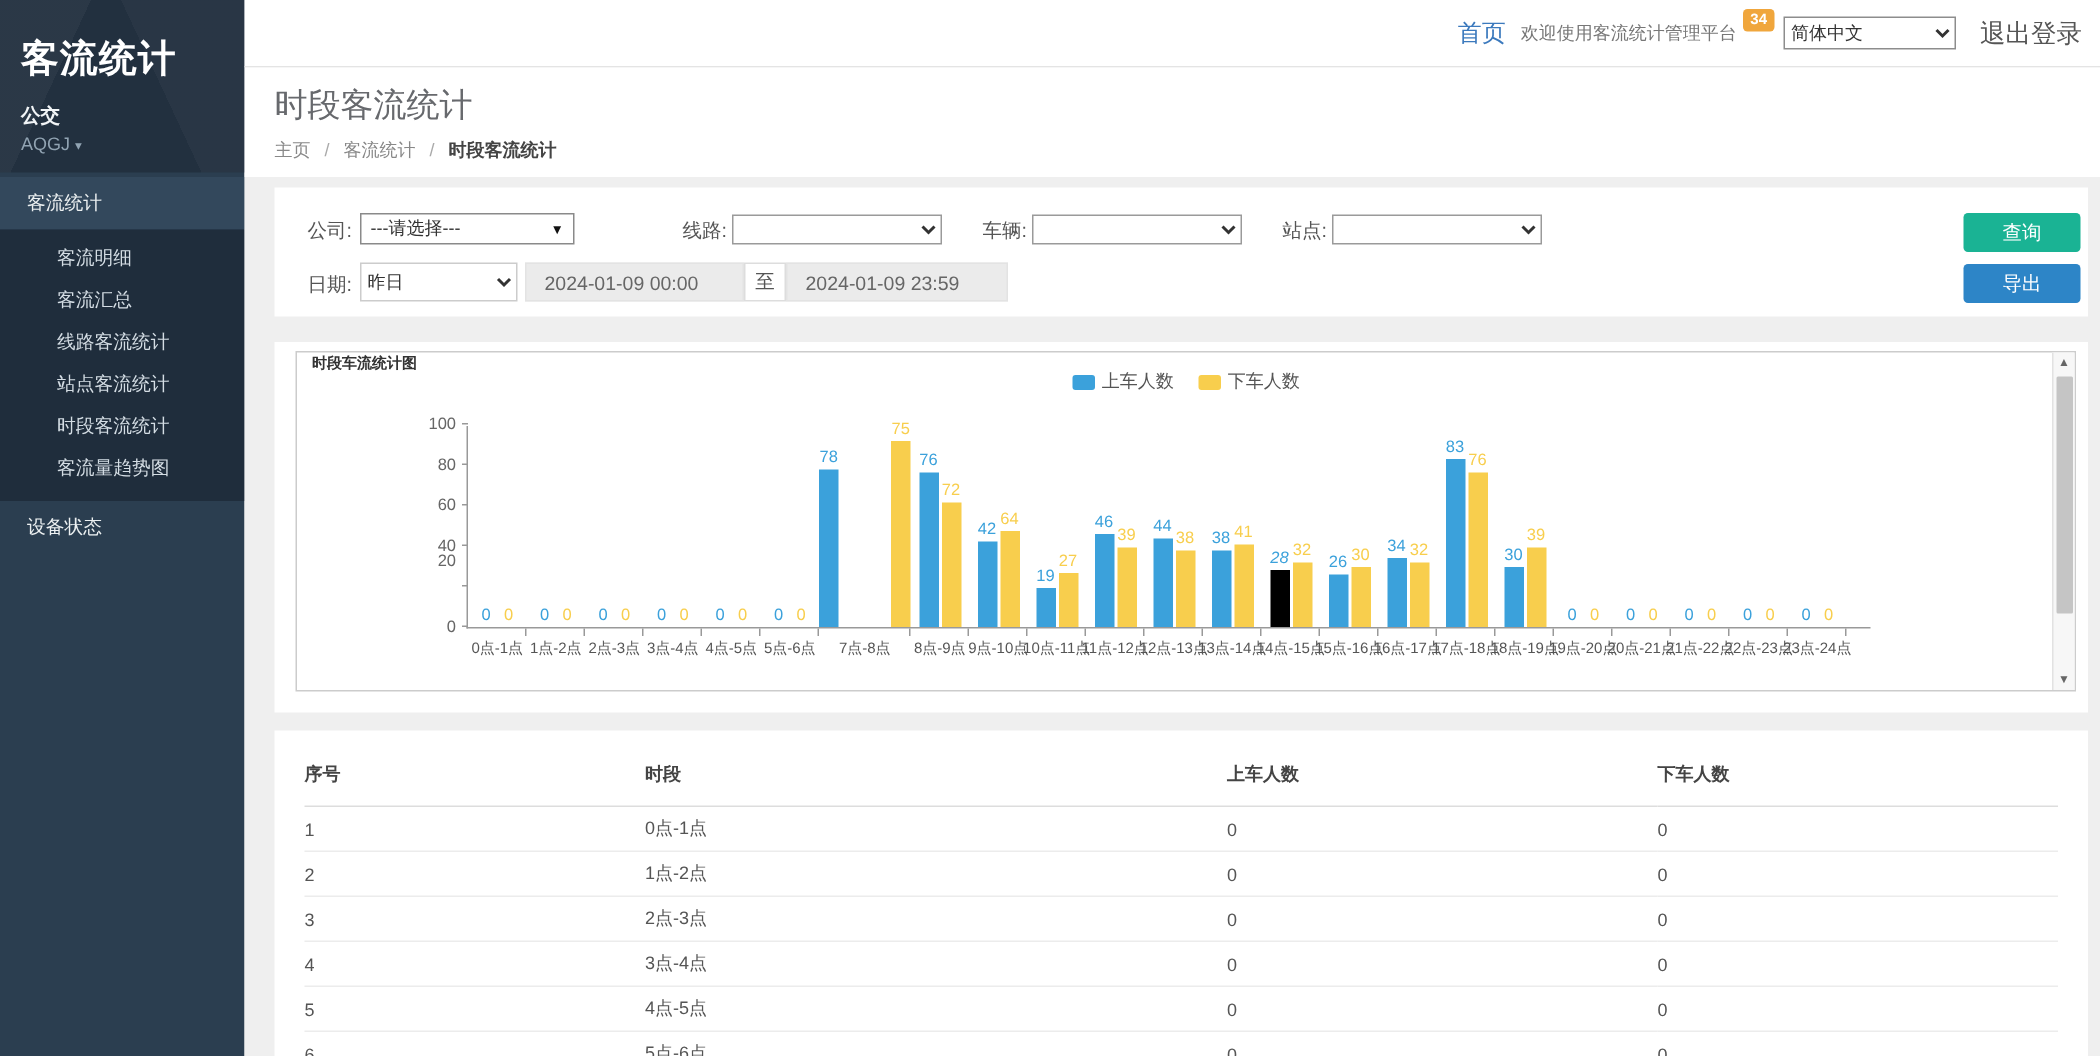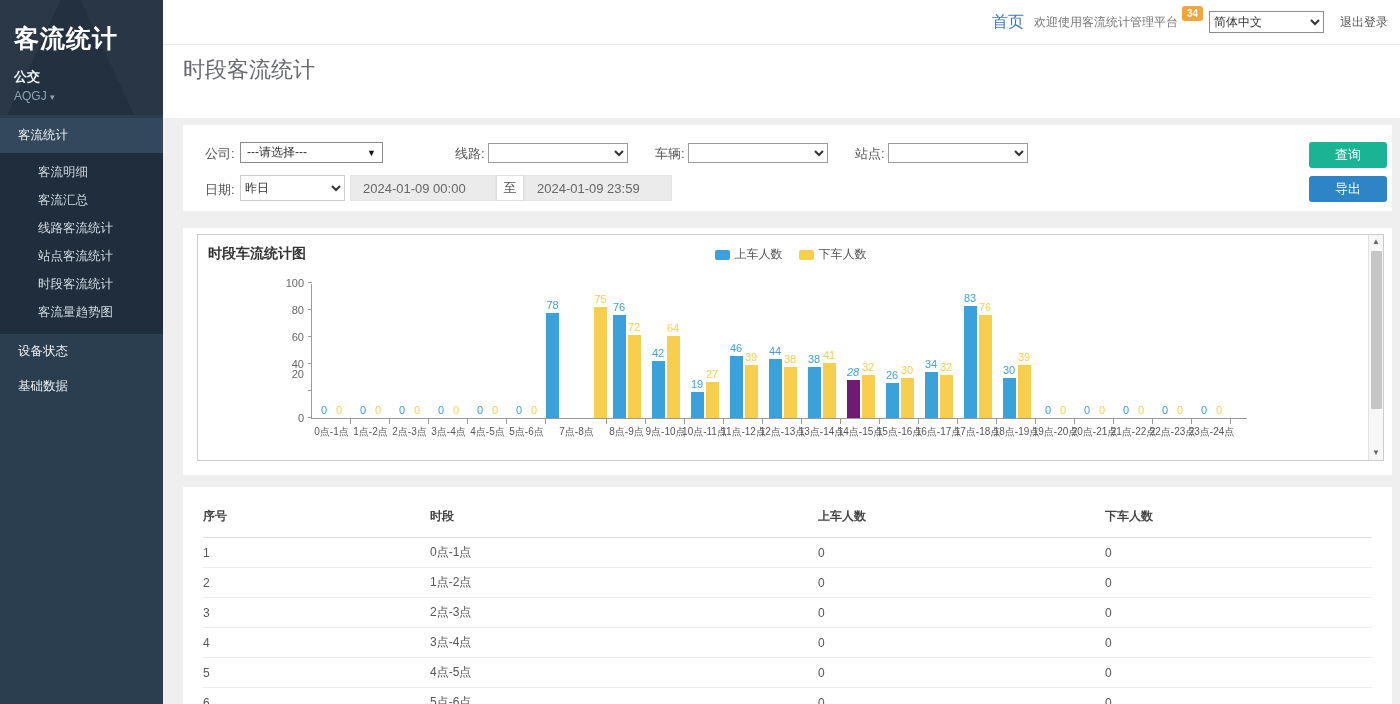--- a/index.html
+++ b/index.html
@@ -25,21 +25,21 @@
   .submenu { background:#1f2d3c; padding:5px 0 8px 0; }
   .submenu a { display:block; color:#d4dde4; font-size:12.5px; padding:5.5px 0 5.5px 38px; text-decoration:none; cursor:pointer; }
 
   
   .topbar { height:45px; background:#fff; border-bottom:1px solid #e4e4e4; display:flex; align-items:center; justify-content:flex-end; padding-right:10px; flex:none; }
   .topbar .home { color:#3b79bd; font-size:16px; margin-right:10px; text-decoration:none; cursor:pointer; }
   .topbar .welcome { color:#777; font-size:12px; }
   .topbar .badge { display:inline-block; background:#f0a63c; color:#fff; font-size:10px; font-weight:bold;
     padding:2px 5px; border-radius:3px; transform:translateY(-9px); margin:0 6px 0 4px; }
   .topbar select { width:115px; height:22px; font-size:12px; color:#333; border:1px solid #8d8d8d; background:#fff; margin-right:16px; }
-  .topbar .logout { color:#555; font-size:12px; text-decoration:none; cursor:pointer; margin-right:2px; }
+  .topbar .logout { color:#555; font-size:17px; text-decoration:none; cursor:pointer; margin-right:2px; }
 
   
   .pagehead { height:73px; background:#fff; padding:10px 0 0 20px; flex:none; }
   .page-title { font-size:22px; color:#67696d; font-weight:normal; }
   .breadcrumb { margin-top:7px; font-size:12px; color:#888; }
   .breadcrumb .sep { margin:0 6px; color:#aaa; }
   .breadcrumb .current { color:#444; font-weight:bold; }
   .breadcrumb a { color:#888; text-decoration:none; cursor:pointer; }
 
   
@@ -58,21 +58,21 @@
   .date-sep { position:absolute; height:26px; width:28px; background:#fff; border:1px solid #ddd; color:#555; font-size:13px;
     display:flex; align-items:center; justify-content:center; }
   .btn { position:absolute; left:1126px; width:78px; height:26px; border:none; border-radius:3px; color:#fff; font-size:13px;
     font-family:inherit; cursor:pointer; }
   .btn-query { top:17px; background:#1ab394; }
   .btn-export { top:51px; background:#2d85c7; }
 
   
   .chart-panel { height:247px; margin-bottom:12px; padding:6px 8px 14px 14px; }
   .chart-box { position:relative; border:1px solid #ccc; height:227px; background:#fff; }
-  .chart-title { position:absolute; left:10px; top:10px; font-size:14px; font-weight:bold; color:#333; }
+  .chart-title { position:absolute; left:10px; top:0; font-size:10px; font-weight:bold; color:#333; }
   .legend { position:absolute; top:11px; left:50%; transform:translateX(-50%); display:flex; gap:16px; }
   .legend-item { display:flex; align-items:center; gap:5px; font-size:12px; color:#555; }
   .legend-swatch { width:15px; height:10px; border-radius:2px; display:inline-block; }
   .plot { position:absolute; left:113px; top:49px; width:936px; height:135px;
     border-left:1px solid #999; border-bottom:1px solid #999; display:flex; align-items:flex-end; }
   .ytick { position:absolute; right:calc(100% + 8px); font-size:11px; color:#666; line-height:1; }
   .ytickline { position:absolute; right:100%; width:4px; height:1px; background:#999; }
   .bargroup { position:relative; flex:0 0 39px; height:135px; display:flex; align-items:flex-end; justify-content:center; gap:2px; }
   .bargroup::after { content:''; position:absolute; right:0; bottom:-6px; width:1px; height:5px; background:#999; }
   .bar { position:relative; width:13px; }
@@ -109,38 +109,44 @@
       <a class="menu-section active">客流统计</a>
       <div class="submenu">
         <a>客流明细</a>
         <a>客流汇总</a>
         <a>线路客流统计</a>
         <a>站点客流统计</a>
         <a>时段客流统计</a>
         <a>客流量趋势图</a>
       </div>
       <a class="menu-section">设备状态</a>
-      <a class="menu-section">基础数据</a>
     </div>
   </div>
 
   <div class="main">
 
     <div class="topbar">
       <a class="home">首页</a>
       <span class="welcome">欢迎使用客流统计管理平台</span>
       <span class="badge">34</span>
       <select>
         <option>简体中文</option>
       </select>
       <a class="logout">退出登录</a>
     </div>
 
     <div class="pagehead">
       <h1 class="page-title">时段客流统计</h1>
+      <div class="breadcrumb">
+        <a>主页</a>
+        <span class="sep">/</span>
+        <a>客流统计</a>
+        <span class="sep">/</span>
+        <span class="current">时段客流统计</span>
+      </div>
     </div>
 
     <div class="content">
 
       <div class="panel filter-panel">
         <span class="flabel" style="left:22px; top:20px;">公司:</span>
         <div class="company-dd">
           <span>---请选择---</span>
           <span class="tri">▼</span>
         </div>
@@ -240,39 +246,39 @@
                 </div>
                 <div class="bar" style="height: 0px; background: rgb(248, 206, 77);">
                   <span class="barval" style="color: rgb(248, 206, 77);">0</span>
                 </div>
                 <span class="xlabel">5点-6点</span>
               </div>
               <div class="bargroup">
                 <div class="bar" style="height: 105.3px; background: rgb(59, 161, 219);">
                   <span class="barval" style="color: rgb(59, 161, 219);">78</span>
                 </div>
-                <div class="bar" style="height: 111px; background: rgb(248, 206, 77); margin-left: 33px;">
+                <div class="bar" style="height: 124px; background: rgb(248, 206, 77); margin-left: 33px;">
                   <span class="barval" style="color: rgb(248, 206, 77);">75</span>
                 </div>
                 <span class="xlabel">7点-8点</span>
               </div>
               <div class="bargroup">
                 <div class="bar" style="height: 102.6px; background: rgb(59, 161, 219);">
                   <span class="barval" style="color: rgb(59, 161, 219);">76</span>
                 </div>
                 <div class="bar" style="height: 83px; background: rgb(248, 206, 77);">
                   <span class="barval" style="color: rgb(248, 206, 77);">72</span>
                 </div>
                 <span class="xlabel">8点-9点</span>
               </div>
               <div class="bargroup">
                 <div class="bar" style="height: 56.7px; background: rgb(59, 161, 219);">
                   <span class="barval" style="color: rgb(59, 161, 219);">42</span>
                 </div>
-                <div class="bar" style="height: 82px; background: rgb(248, 206, 77);">
+                <div class="bar" style="height: 64px; background: rgb(248, 206, 77);">
                   <span class="barval" style="color: rgb(248, 206, 77);">64</span>
                 </div>
                 <span class="xlabel">9点-10点</span>
               </div>
               <div class="bargroup">
                 <div class="bar" style="height: 25.65px; background: rgb(59, 161, 219);">
                   <span class="barval" style="color: rgb(59, 161, 219);">19</span>
                 </div>
                 <div class="bar" style="height: 36.45px; background: rgb(248, 206, 77);">
                   <span class="barval" style="color: rgb(248, 206, 77);">27</span>
@@ -300,21 +306,21 @@
               <div class="bargroup">
                 <div class="bar" style="height: 51.3px; background: rgb(59, 161, 219);">
                   <span class="barval" style="color: rgb(59, 161, 219);">38</span>
                 </div>
                 <div class="bar" style="height: 55.35px; background: rgb(248, 206, 77);">
                   <span class="barval" style="color: rgb(248, 206, 77);">41</span>
                 </div>
                 <span class="xlabel">13点-14点</span>
               </div>
               <div class="bargroup">
-                <div class="bar" style="height: 37.8px; background: #701a75; font-style: italic;">
+                <div class="bar" style="height: 37.8px; background: #000000; font-style: italic;">
                   <span class="barval" style="color: rgb(59, 161, 219);">28</span>
                 </div>
                 <div class="bar" style="height: 43.2px; background: rgb(248, 206, 77);">
                   <span class="barval" style="color: rgb(248, 206, 77);">32</span>
                 </div>
                 <span class="xlabel">14点-15点</span>
               </div>
               <div class="bargroup">
                 <div class="bar" style="height: 35.1px; background: rgb(59, 161, 219);">
                   <span class="barval" style="color: rgb(59, 161, 219); text-align: center;">26</span>

